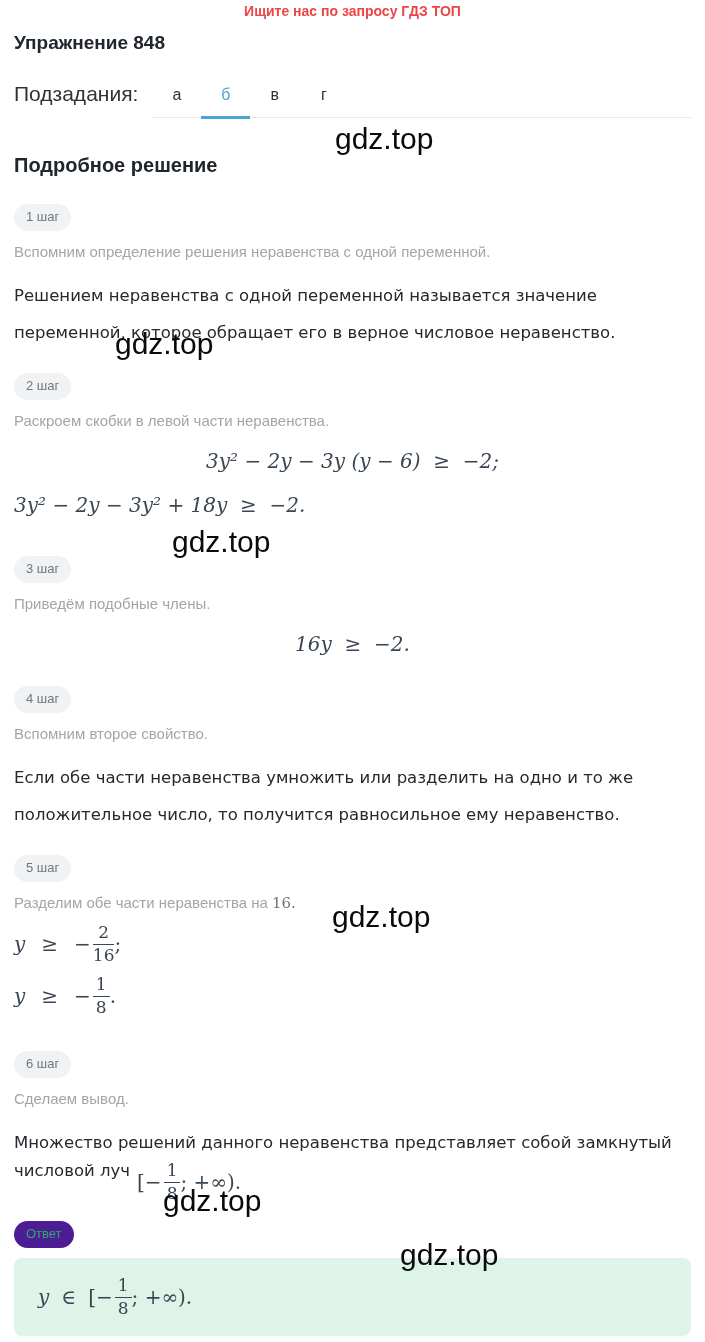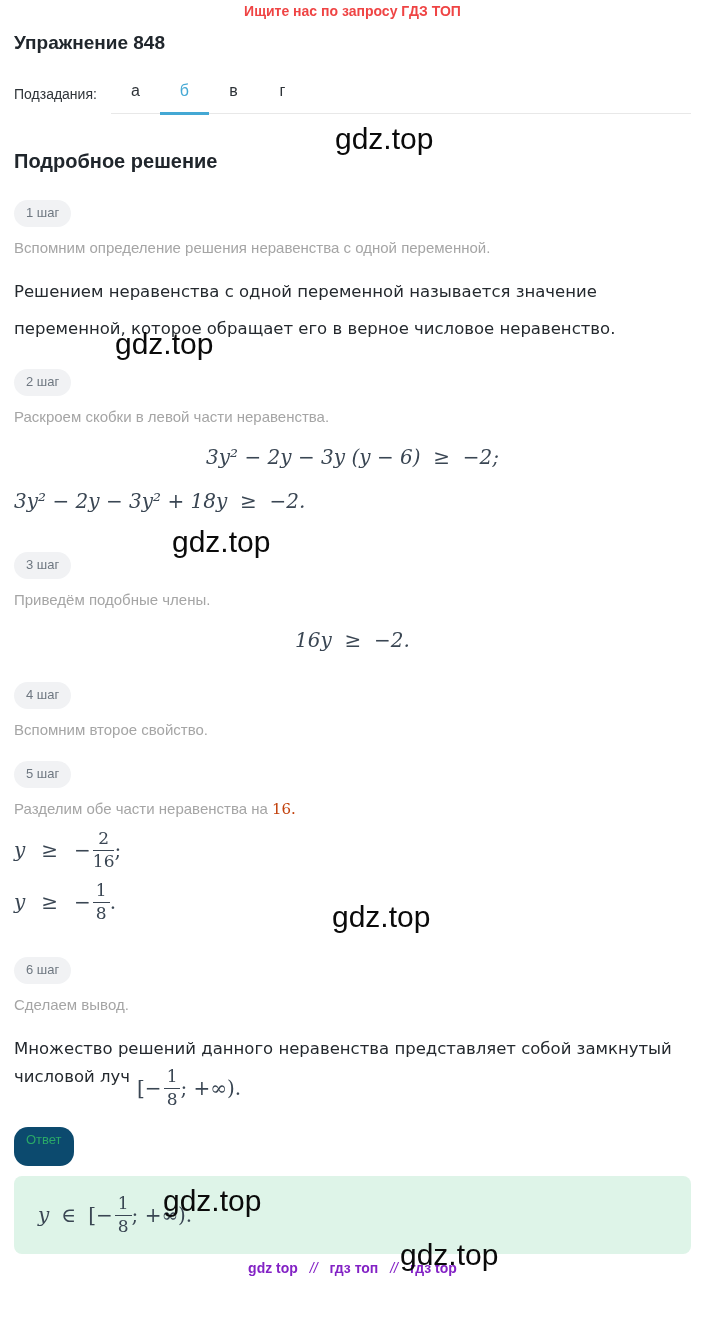--- a/index.html
+++ b/index.html
@@ -27,21 +27,21 @@
   .title {
     margin: 9px 0 0;
     font-size: 19px;
     line-height: 30px;
     font-weight: 700;
     color: #20262c;
   }
 
   
   .tabs-row { display: flex; margin-top: 24px; align-items: flex-end; }
-  .tabs-label { font-size: 14px; color: #2e3338; padding-bottom: 12px; }
+  .tabs-label { font-size: 21px; color: #2e3338; padding-bottom: 12px; }
   .tabs { flex: 1; margin-left: 14px; display: flex; border-bottom: 1px solid #e8e8e8; }
   .tab {
     width: 49px; text-align: center; font-size: 16px; color: #2e3338;
     padding-bottom: 12px; cursor: pointer;
     border-bottom: 3px solid transparent; margin-bottom: -2px;
   }
   .tab.active { color: #44a8d4; border-bottom-color: #44a8d4; }
 
   
   .solution-heading { margin-top: 34px; font-size: 20px; line-height: 26px; font-weight: 700; color: #20262c; }
@@ -54,21 +54,21 @@
   .step.s5 { margin-top: 22px; }
   .step.s6 { margin-top: 31px; }
 
   .badge {
     display: inline-block;
     background: #f1f2f4; color: #6e7780;
     font-size: 13px; line-height: 16px;
     padding: 5px 12px 6px; border-radius: 14px;
   }
   .note { margin-top: 12px; font-size: 15px; line-height: 18px; color: #a5a5a5; }
-  .note-math { font-family: "DejaVu Serif", serif; font-size: 15px; color: #c2410c; }
+  .note-math { font-family: "DejaVu Serif", serif; font-size: 15px; color: #737373; }
 
   .emph {
     margin-top: 16px;
     font-family: "DejaVu Sans", sans-serif;
     font-size: 16.5px; line-height: 37px;
     color: #24292e;
   }
   .emph-line { display: block; }
 
   
@@ -103,23 +103,23 @@
   }
   .concl-math {
     display: flex; align-items: center; margin-left: 7px;
     font-family: "DejaVu Serif", serif; font-size: 20px; color: #3a4653;
   }
 
   
   .answer { margin-top: 12px; }
   .answer-badge {
     display: inline-block;
-    background: #0c4a6e; color: #2aa968;
+    background: #4c1d95; color: #2aa968;
     font-size: 13px; line-height: 16px;
-    padding: 5px 12px 18px; border-radius: 14px;
+    padding: 5px 12px 6px; border-radius: 14px;
   }
   .answer-box {
     margin-top: 10px;
     background: #def4e8;
     border-radius: 8px;
     height: 78px;
     padding: 15px 24px;
     display: flex; align-items: center;
   }
   .answer-math {
@@ -189,20 +189,24 @@
 
   <div class="step s3">
     <span class="badge">3 шаг</span>
     <div class="note">Приведём подобные члены.</div>
     <div class="math math-line first">16y  ≥  −2.</div>
   </div>
 
   <div class="step s4">
     <span class="badge">4 шаг</span>
     <div class="note">Вспомним второе свойство.</div>
+    <div class="emph">
+      <span class="emph-line">Если обе части неравенства умножить или разделить на одно и то же</span>
+      <span class="emph-line">положительное число, то получится равносильное ему неравенство.</span>
+    </div>
   </div>
 
   <div class="step s5">
     <span class="badge">5 шаг</span>
     <div class="note"><span>Разделим обе части неравенства на </span><span class="note-math">16.</span></div>
     <div class="frac-row">
       <span class="mvar">y</span>
       <span class="mrel">≥</span>
       <span class="msign">−</span>
       <span class="frac">

